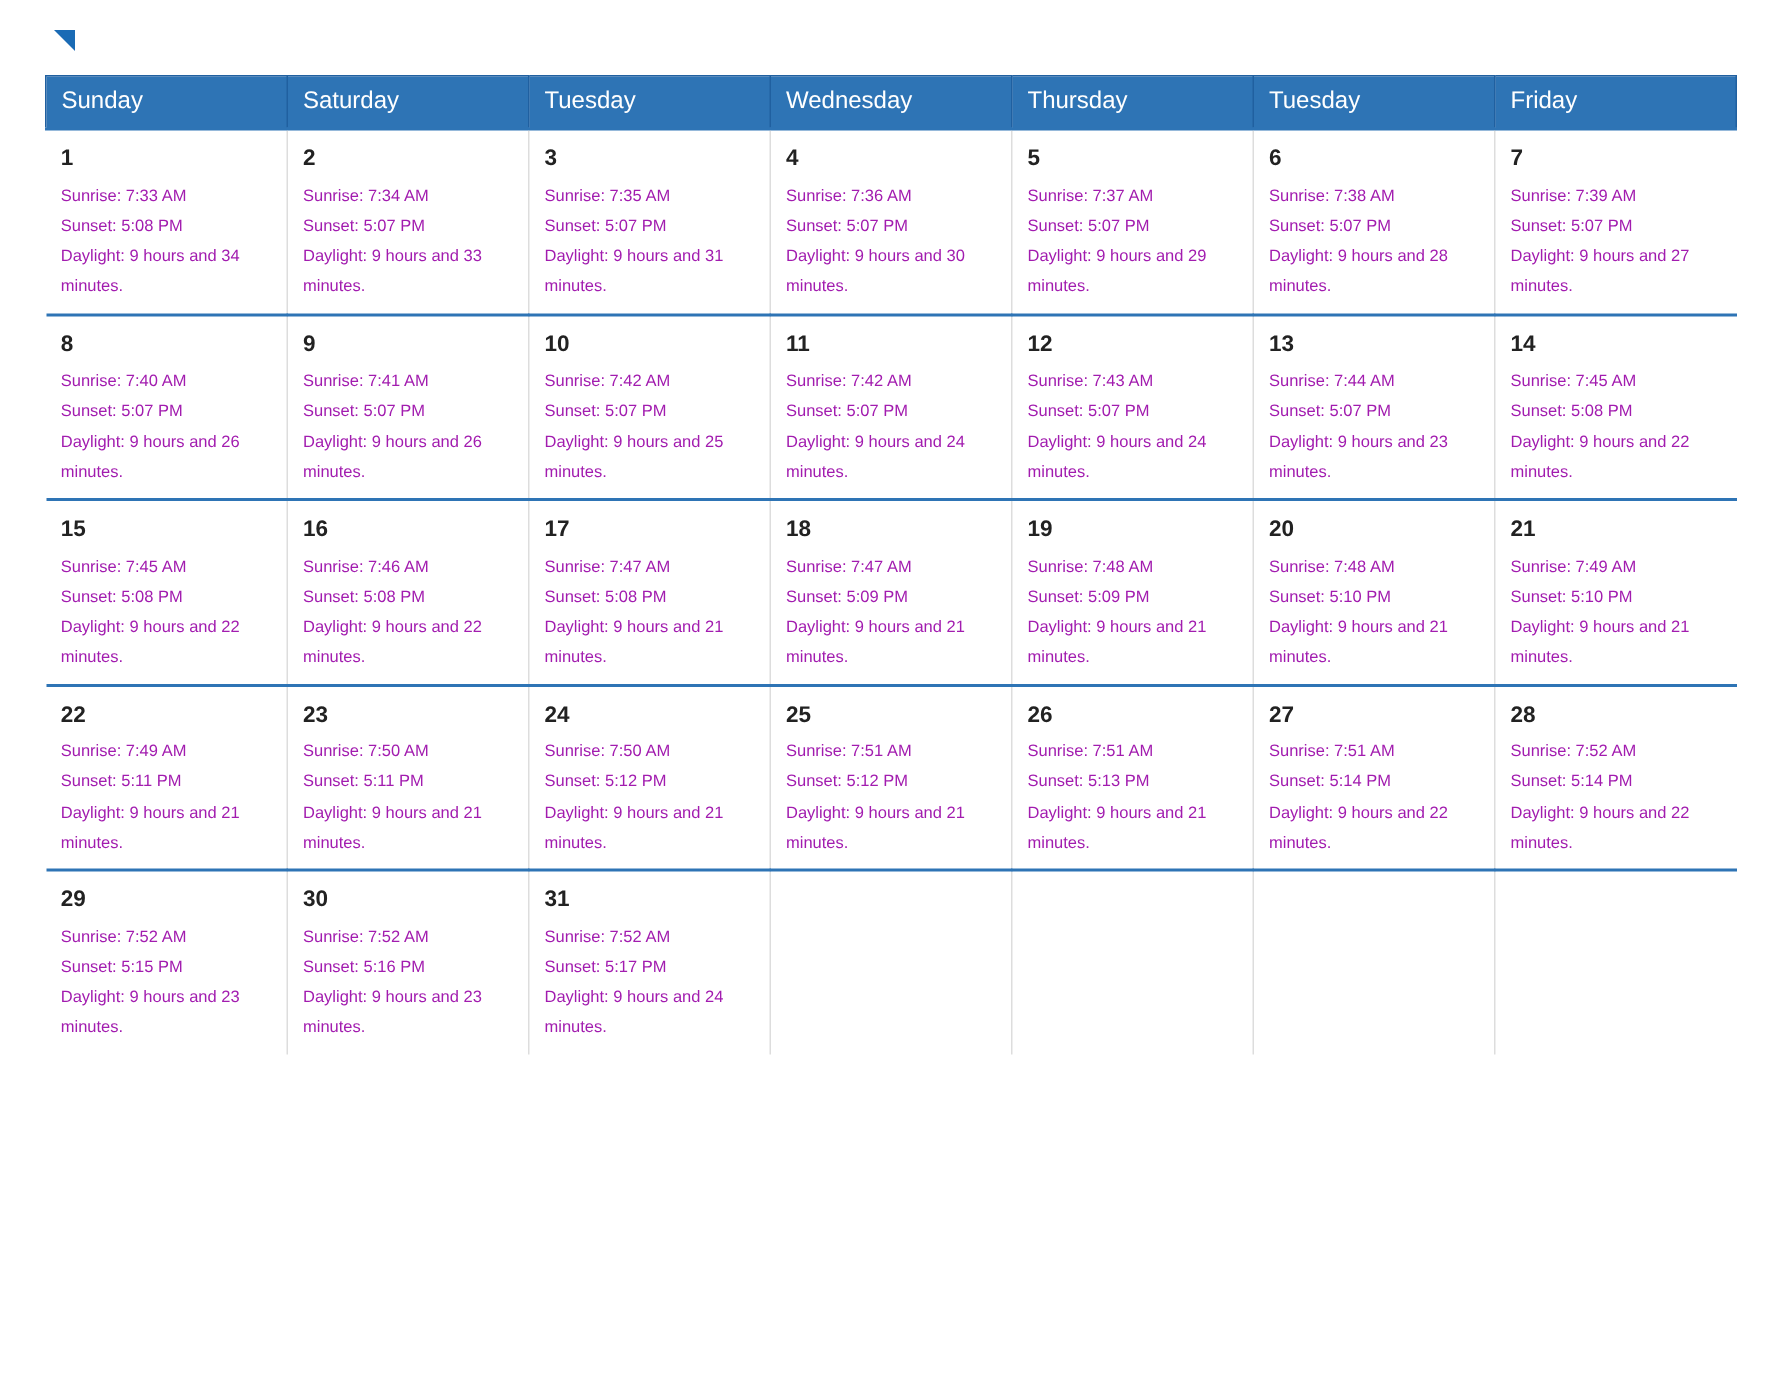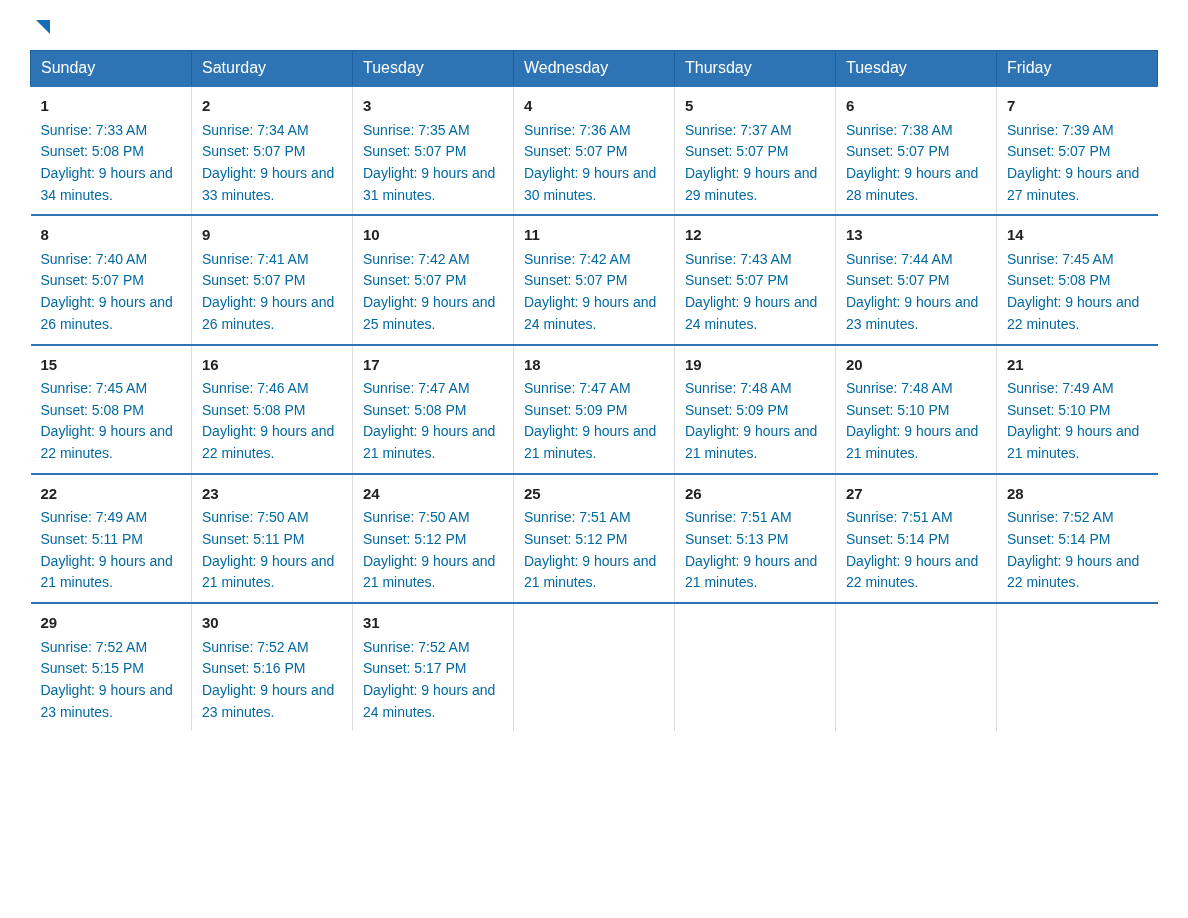--- a/index.html
+++ b/index.html
@@ -74,22 +74,22 @@
     tbody td:last-child {
       border-right: none;
     }
     .day-num {
       font-size: 15px;
       font-weight: bold;
       display: block;
       margin-bottom: 2px;
     }
     .day-info {
-      font-size: 14px;
-      color: #0369a1;
+      font-size: 11px;
+      color: #a21caf;
       line-height: 1.55;
     }
   </style>
 </head>
 <body>
 
 <div class="header">
   <div class="logo">
     <div class="logo-row">
       <span style="font-size:30px;font-weight:bold;color:#333;"></span>

